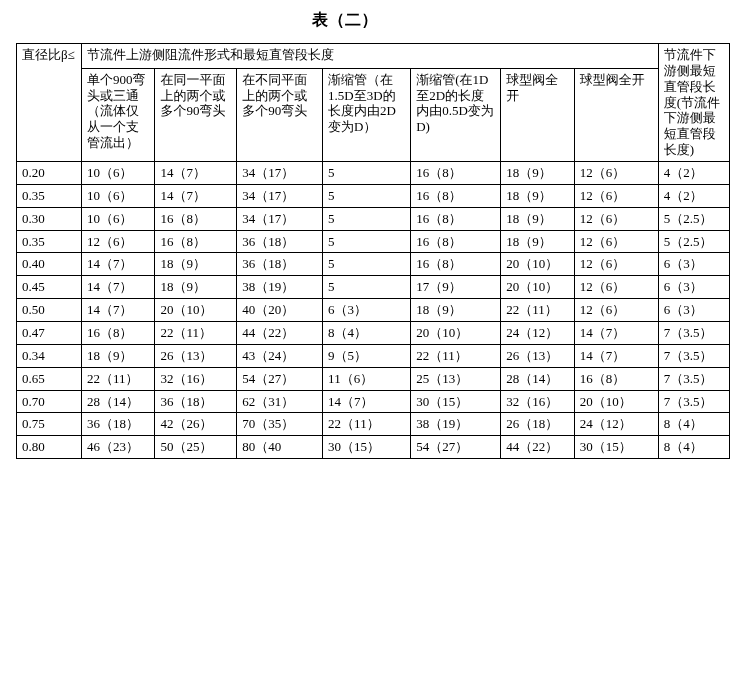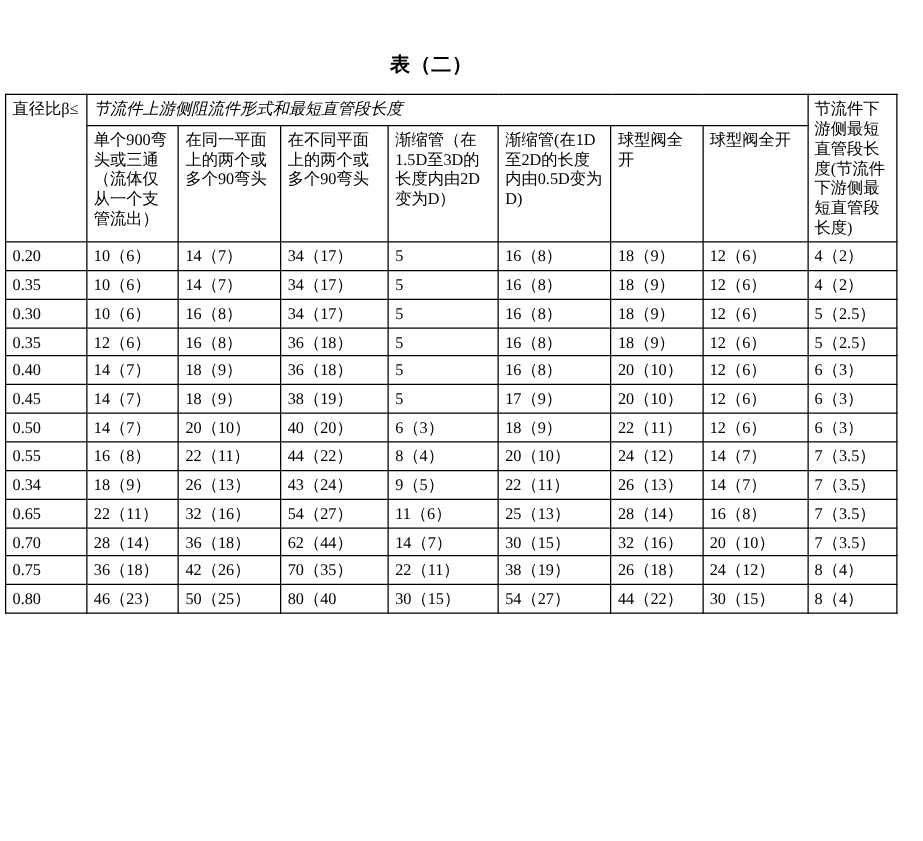--- a/index.html
+++ b/index.html
@@ -26,50 +26,48 @@
     justify-content: center;
     align-items: baseline;
     padding-top: 10px;
     padding-bottom: 12px;
     font-weight: bold;
     font-size: 16px;
     letter-spacing: 0.5px;
   }
   .title-main {
     white-space: pre;
-    margin-top: 32px;
   }
   .title-gap {
     display: inline-block;
     width: 48px;
   }
   table.main {
     border-collapse: collapse;
-    margin-left: 4px;
+    margin-left: 16px;
     margin-right: 12px;
     width: 714px;
     table-layout: fixed;
   }
   table.main td, table.main th {
     border: 1px solid #000000;
     vertical-align: top;
     padding: 3px 4px 3px 5px;
     font-size: 13px;
     line-height: 1.22;
     font-weight: normal;
     text-align: left;
   }
   .hdr-diam {
     font-size: 13px;
     line-height: 1.3;
   }
   .hdr-span {
     font-size: 13px;
     white-space: nowrap;
-    font-style: italic;
   }
   .hdr-cell {
     font-size: 13px;
     line-height: 1.25;
   }
   .data-cell {
     font-size: 13px;
     white-space: nowrap;
     padding-top: 4px;
     padding-bottom: 4px;
@@ -194,21 +192,21 @@
           <td class="data-cell">14（7）</td>
           <td class="data-cell">20（10）</td>
           <td class="data-cell">40（20）</td>
           <td class="data-cell">6（3）</td>
           <td class="data-cell">18（9）</td>
           <td class="data-cell">22（11）</td>
           <td class="data-cell">12（6）</td>
           <td class="data-cell">6（3）</td>
         </tr>
         <tr>
-          <td class="data-cell">0.55</td>
+          <td class="data-cell">0.47</td>
           <td class="data-cell">16（8）</td>
           <td class="data-cell">22（11）</td>
           <td class="data-cell">44（22）</td>
           <td class="data-cell">8（4）</td>
           <td class="data-cell">20（10）</td>
           <td class="data-cell">24（12）</td>
           <td class="data-cell">14（7）</td>
           <td class="data-cell">7（3.5）</td>
         </tr>
         <tr>
@@ -230,21 +228,21 @@
           <td class="data-cell">11（6）</td>
           <td class="data-cell">25（13）</td>
           <td class="data-cell">28（14）</td>
           <td class="data-cell">16（8）</td>
           <td class="data-cell">7（3.5）</td>
         </tr>
         <tr>
           <td class="data-cell">0.70</td>
           <td class="data-cell">28（14）</td>
           <td class="data-cell">36（18）</td>
-          <td class="data-cell">62（44）</td>
+          <td class="data-cell">62（31）</td>
           <td class="data-cell">14（7）</td>
           <td class="data-cell">30（15）</td>
           <td class="data-cell">32（16）</td>
           <td class="data-cell">20（10）</td>
           <td class="data-cell">7（3.5）</td>
         </tr>
         <tr>
           <td class="data-cell">0.75</td>
           <td class="data-cell">36（18）</td>
           <td class="data-cell">42（26）</td>

